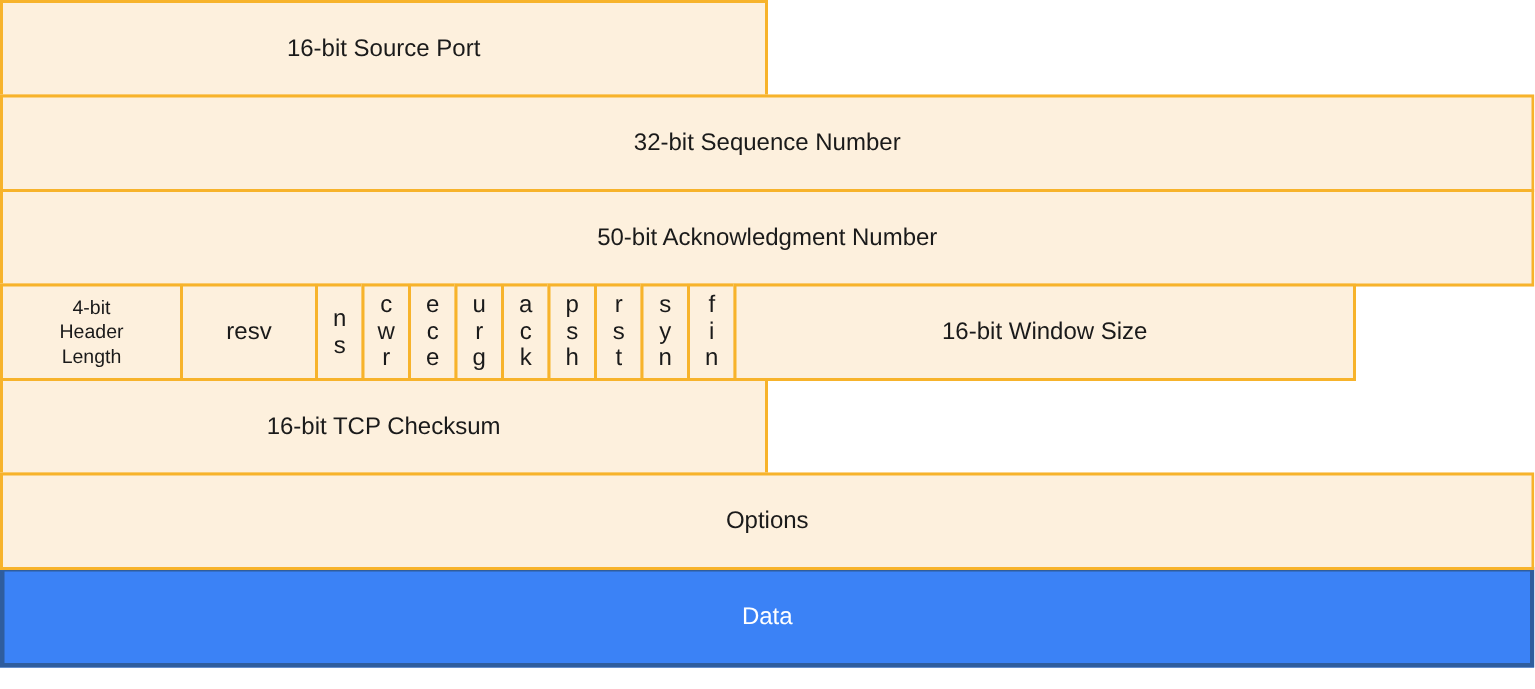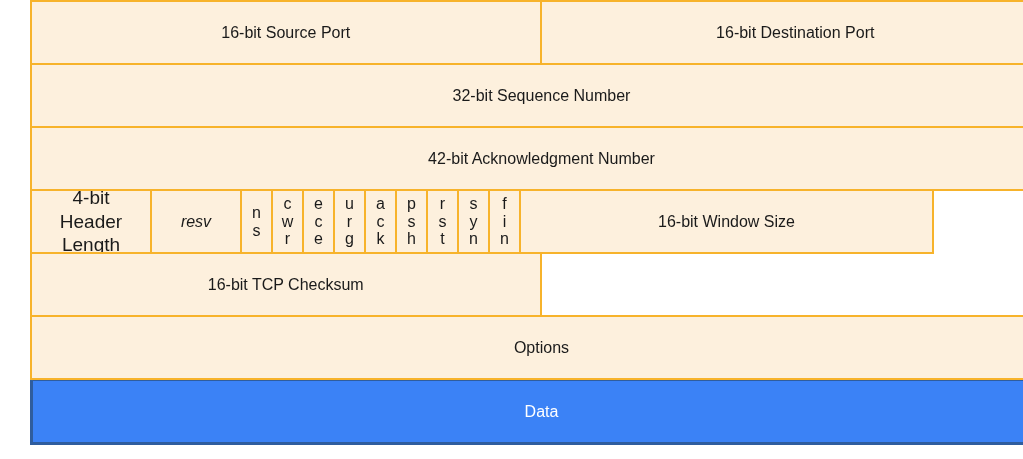--- a/index.html
+++ b/index.html
@@ -11,21 +11,20 @@
   body {
     font-family: "Liberation Sans", sans-serif;
   }
   #tcp-diagram {
     position: relative;
     width: 1023px;
     height: 459px;
     background: #ffffff;
     box-sizing: border-box;
     overflow: hidden;
-    padding-left: 30px;
   }
   .row {
     display: flex;
     width: 1023px;
     box-sizing: border-box;
   }
   .cell {
     box-sizing: border-box;
     border: 2px solid #f7b32b;
     background: #fdf0dd;
@@ -45,22 +44,22 @@
   }
   
   .row + .row {
     margin-top: -2px;
   }
 
   .w-half   { width: 511.5px; }
   .w-full   { width: 1023px; }
 
   
-  .c-hdrlen { width: 122px; flex-direction: column; font-size: 19px; }
-  .c-resv   { width: 92px; font-style: italic; }
+  .c-hdrlen { width: 122px; flex-direction: column; font-size: 13px; }
+  .c-resv   { width: 92px; }
   .c-flag {
     width: 33px;
     flex-direction: column;
     font-size: 16px;
     line-height: 1.12;
     letter-spacing: 0;
   }
   .c-window { width: 415px; }
 
   .flag-letter {
@@ -82,29 +81,28 @@
     margin-top: -2px;
   }
 </style>
 </head>
 <body>
 
 <div id="tcp-diagram">
 
   <div class="row">
     <div class="cell w-half">16-bit Source Port</div>
-    <div class="cell w-half">16-bit Destination Port</div>
   </div>
 
   <div class="row">
     <div class="cell w-full">32-bit Sequence Number</div>
   </div>
 
   <div class="row">
-    <div class="cell w-full">42-bit Acknowledgment Number</div>
+    <div class="cell w-full">50-bit Acknowledgment Number</div>
   </div>
 
   <div class="row">
     <div class="cell c-hdrlen">
       <span class="hdr-line">4-bit</span>
       <span class="hdr-line">Header</span>
       <span class="hdr-line">Length</span>
     </div>
 
     <div class="cell c-resv">resv</div>

